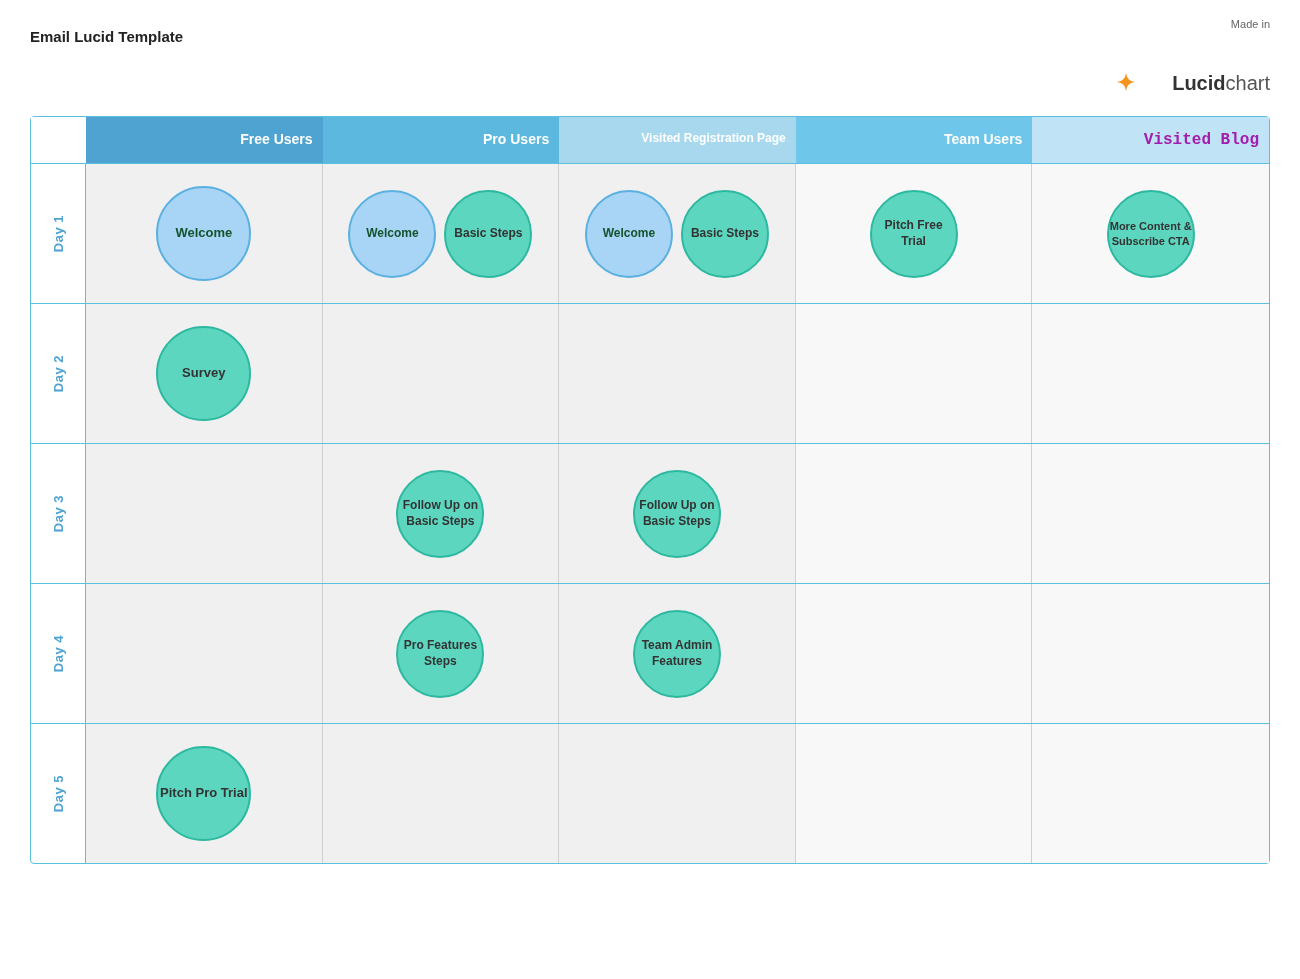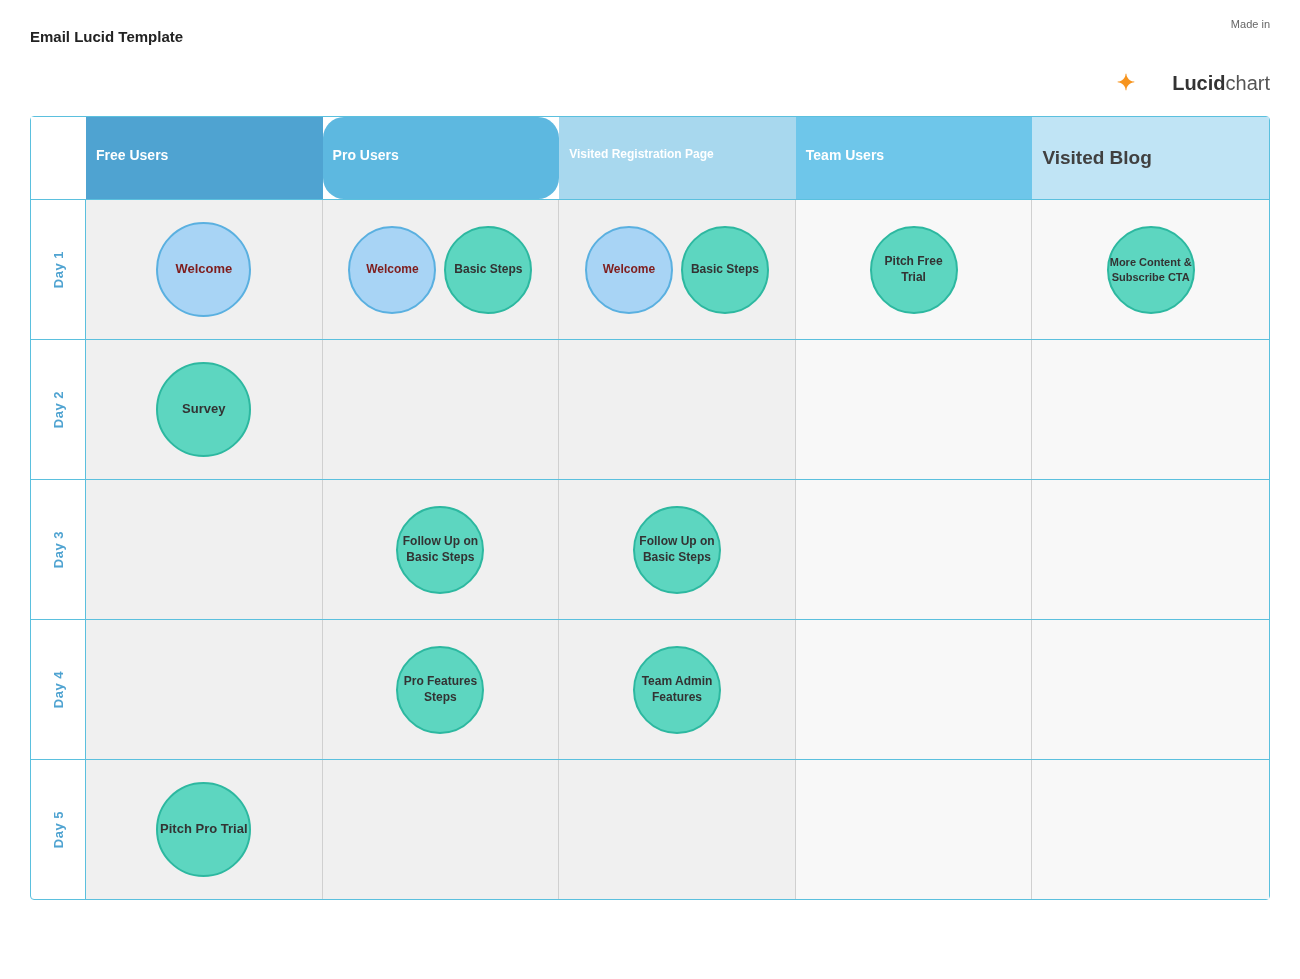--- a/index.html
+++ b/index.html
@@ -63,28 +63,28 @@
       display: grid;
       grid-template-columns: 55px repeat(5, 1fr);
     }
 
     .col-header-empty {
       background: #fff;
       border: none;
     }
 
     .col-header {
-      text-align: left;
+      text-align: right;
       font-weight: bold;
       font-size: 14px;
       color: #fff;
-      padding: 30px 10px;
+      padding: 14px 10px;
     }
     .col-header.blue-dark { background: #4fa3d1; }
-    .col-header.blue-medium { background: #5db8e0; border-radius: 21px; }
+    .col-header.blue-medium { background: #5db8e0; }
     .col-header.blue-light { background: #6ec6ea; }
     .col-header.blue-lighter { background: #a8d8ee; }
     .col-header.blue-lightest { background: #c0e4f5; }
 
     
     .day-row {
       display: grid;
       grid-template-columns: 55px repeat(5, 1fr);
       border-top: 1.5px solid #5bc0de;
       min-height: 140px;
@@ -129,21 +129,21 @@
       text-align: center;
       font-weight: bold;
       font-size: 12px;
       line-height: 1.3;
       flex-shrink: 0;
     }
 
     .circle-blue-fill {
       background: #a8d4f5;
       border: 2.5px solid #5ab0e0;
-      color: #7f1d1d;
+      color: #14532d;
     }
 
     .circle-teal-fill {
       background: #5dd6c0;
       border: 2.5px solid #2db8a0;
       color: #333;
     }
 
     .circle-lg {
       width: 95px;
@@ -187,21 +187,21 @@
 </div>
 
 <div class="flow-container">
 
   <div class="col-headers">
     <div class="col-header-empty"></div>
     <div class="col-header blue-dark">Free Users</div>
     <div class="col-header blue-medium">Pro Users</div>
     <div class="col-header blue-lighter" style="color:#fff; font-size:12px;">Visited  Registration Page</div>
     <div class="col-header blue-light">Team Users</div>
-    <div class="col-header blue-lightest" style="color:#404040; font-size:19px;">Visited Blog</div>
+    <div class="col-header blue-lightest" style="color:#a21caf; font-size:16px;font-family:Liberation Mono, monospace;">Visited Blog</div>
   </div>
 
   <div class="day-row">
     <div class="day-label-cell">
       <span class="day-label">Day 1</span>
     </div>
     <div class="day-cell">
       <div class="circle circle-blue-fill circle-lg">Welcome</div>
     </div>
     <div class="day-cell two-circles">

